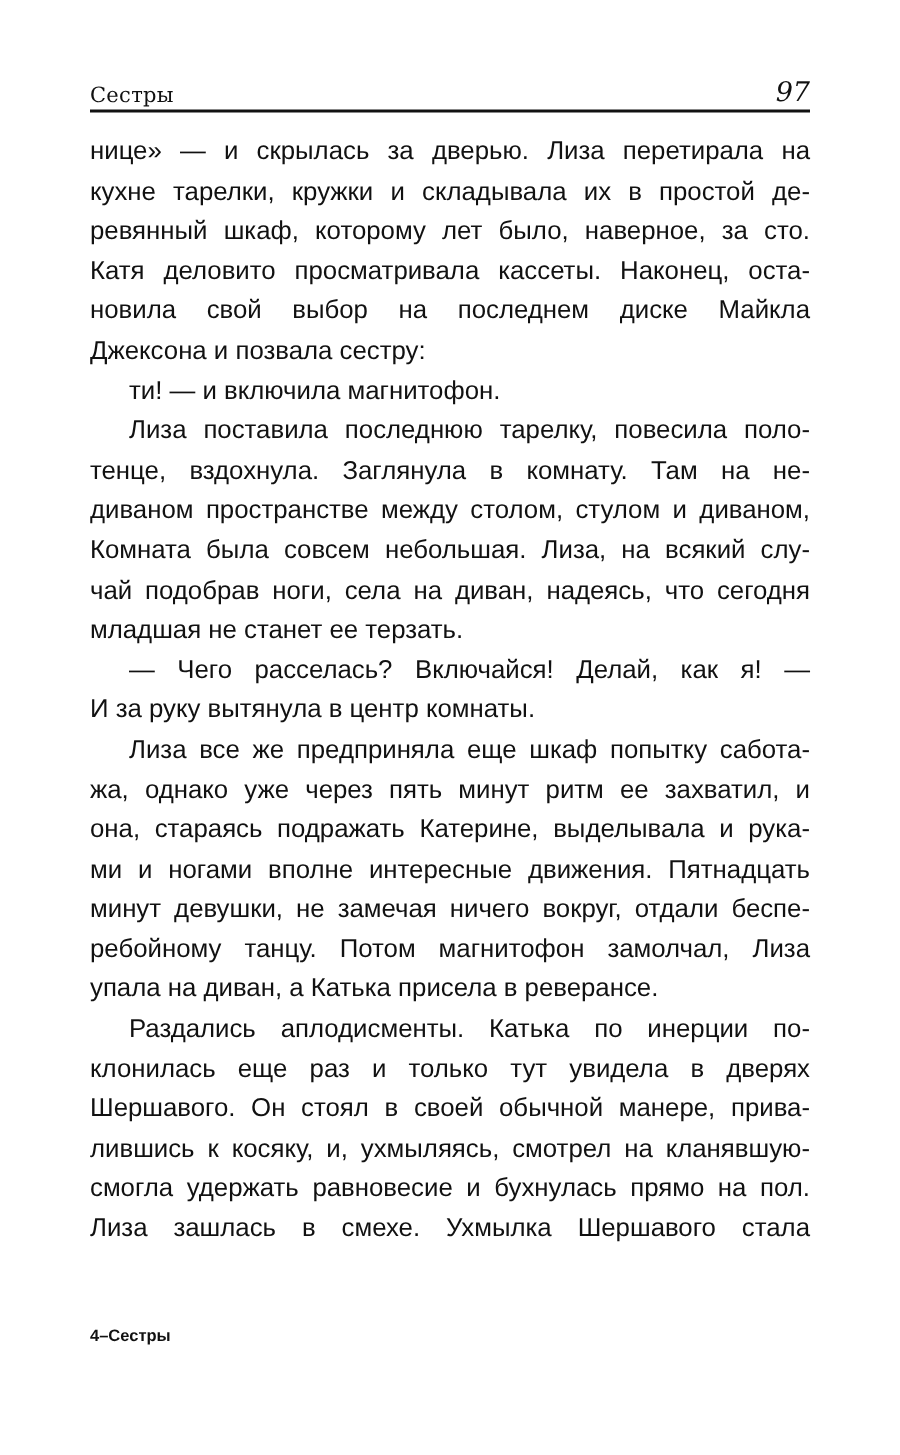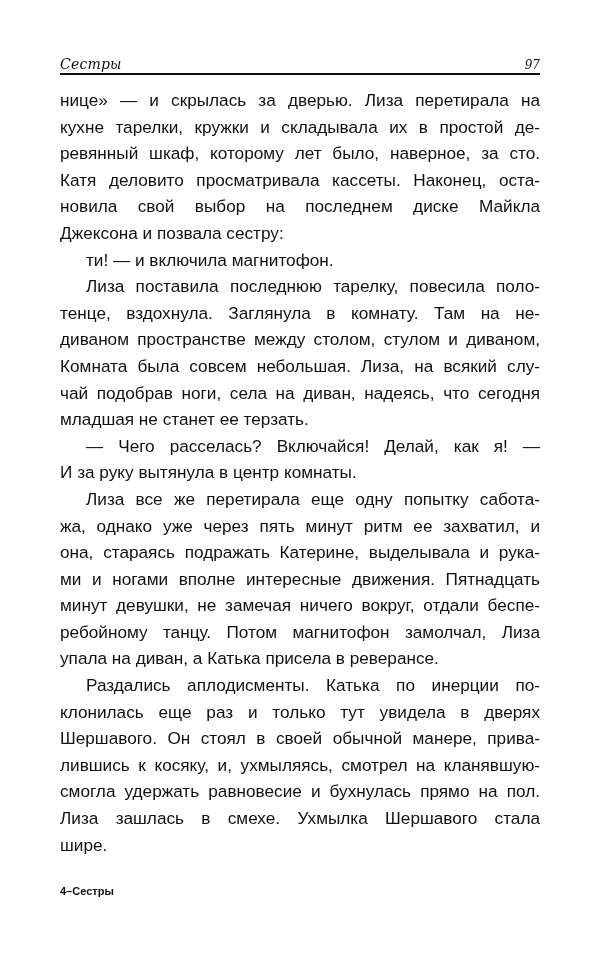--- a/index.html
+++ b/index.html
@@ -23,28 +23,27 @@
   .running-head {
     display: flex;
     justify-content: space-between;
     align-items: flex-end;
     height: 22px;
     border-bottom: 2px solid #111;
     padding-bottom: 1px;
   }
   .running-title {
     font-family: "DejaVu Serif", serif;
-    font-style: italic;
     font-size: 14px;
     letter-spacing: 0.2px;
   }
   .page-number {
     font-family: "DejaVu Serif", serif;
     font-style: italic;
-    font-size: 12px;
+    font-size: 18px;
     margin-left: 28px;
   }
   .body-text {
     margin-top: 12px;
     font-family: "Liberation Sans", sans-serif;
     font-size: 17.2px;
     line-height: 26.6px;
     text-align: justify;
     hyphens: manual;
   }
@@ -109,33 +108,32 @@
       <span class="line">диваном пространстве между столом, стулом и диваном,</span>
       <span class="line">Комната была совсем небольшая. Лиза, на всякий слу-</span>
       <span class="line">чай подобрав ноги, села на диван, надеясь, что сегодня</span>
       <span class="line last">младшая не станет ее терзать.</span>
     </p>
     <p class="para">
       <span class="line">— Чего расселась? Включайся! Делай, как я! —</span>
       <span class="line last">И за руку вытянула в центр комнаты.</span>
     </p>
     <p class="para">
-      <span class="line">Лиза все же перетирала еще одну попытку сабота-</span>
+      <span class="line">Лиза все же предприняла еще шкаф попытку сабота-</span>
       <span class="line">жа, однако уже через пять минут ритм ее захватил, и</span>
       <span class="line">она, стараясь подражать Катерине, выделывала и рука-</span>
       <span class="line">ми и ногами вполне интересные движения. Пятнадцать</span>
       <span class="line">минут девушки, не замечая ничего вокруг, отдали беспе-</span>
       <span class="line">ребойному танцу. Потом магнитофон замолчал, Лиза</span>
       <span class="line last">упала на диван, а Катька присела в реверансе.</span>
     </p>
     <p class="para">
       <span class="line">Раздались аплодисменты. Катька по инерции по-</span>
       <span class="line">клонилась еще раз и только тут увидела в дверях</span>
       <span class="line">Шершавого. Он стоял в своей обычной манере, прива-</span>
       <span class="line">лившись к косяку, и, ухмыляясь, смотрел на кланявшую-</span>
       <span class="line">смогла удержать равновесие и бухнулась прямо на пол.</span>
       <span class="line">Лиза зашлась в смехе. Ухмылка Шершавого стала</span>
-      <span class="line last">шире.</span>
     </p>
   </div>
 </div>
 
 <div class="footer-signature">4–Сестры</div>
 
 </body></html>

